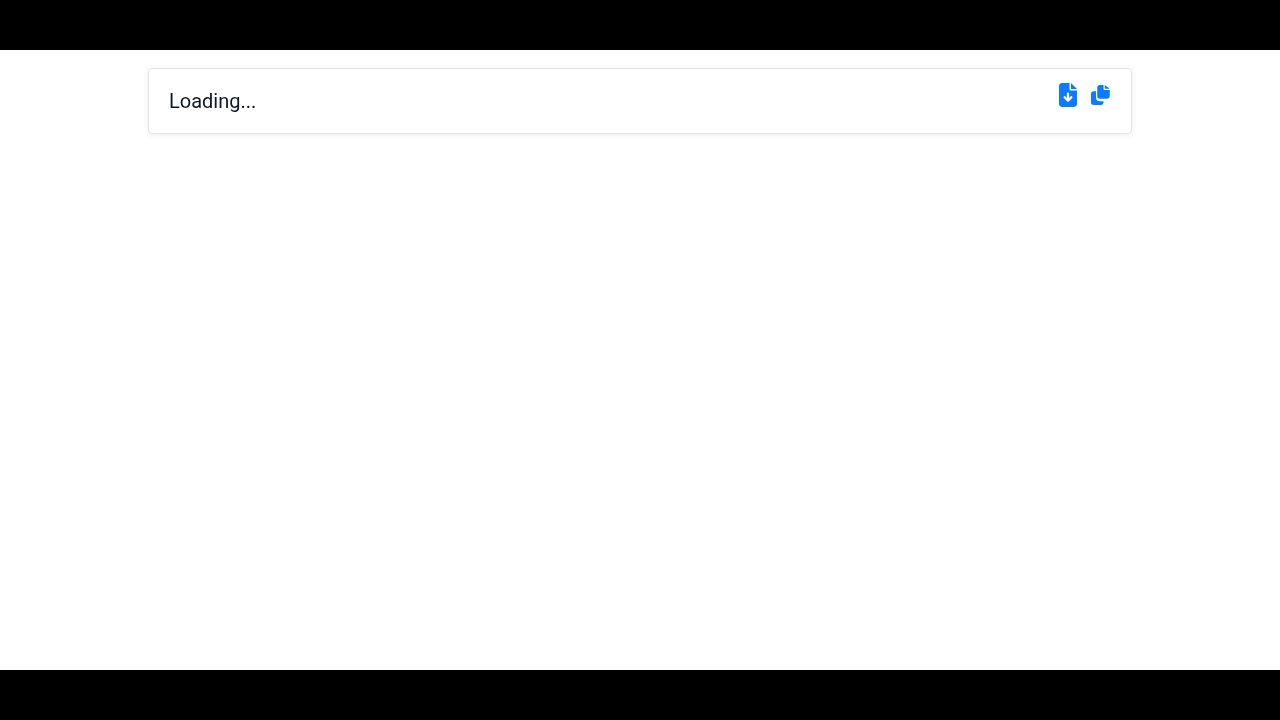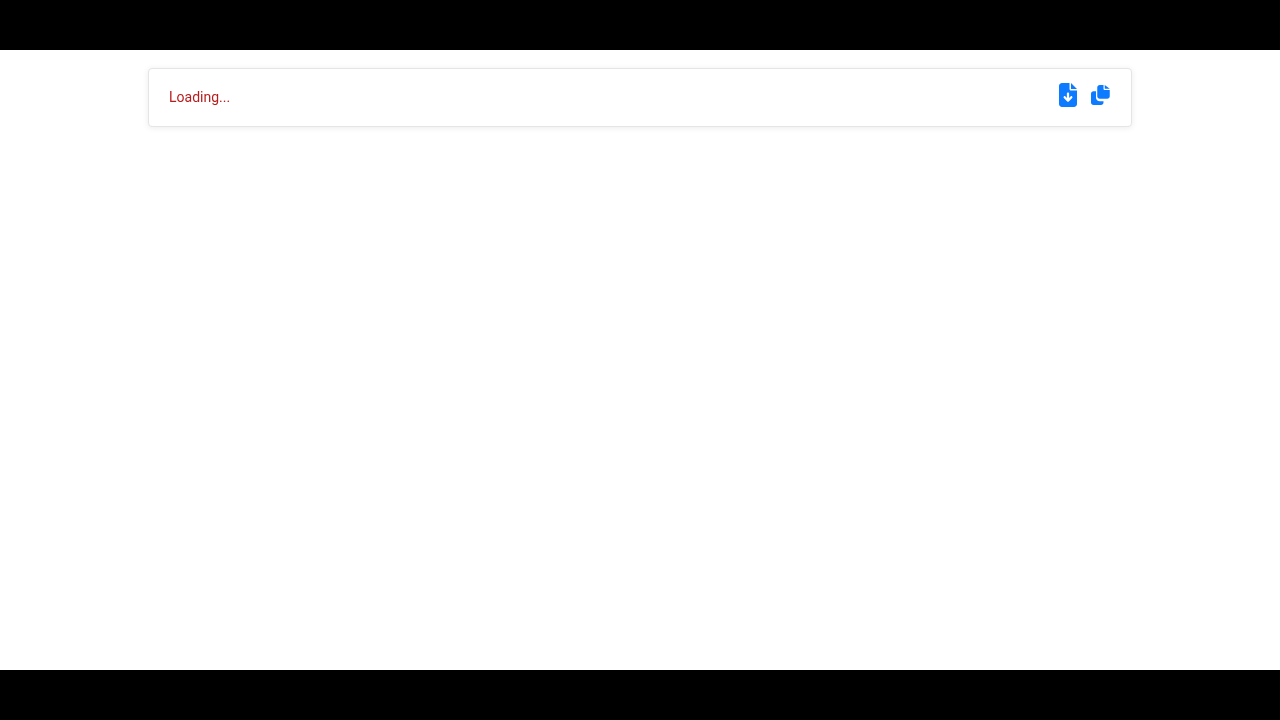--- a/index.html
+++ b/index.html
@@ -47,22 +47,22 @@
       background: #ffffff;
       border: 1px solid #e5e5e5;
       border-radius: 4px;
       box-shadow: 0 1px 6px rgba(0,0,0,0.08);
       padding: 20px;
       display: flex;
       justify-content: space-between;
       align-items: flex-start;
     }
     .loading-text {
-      font-size: 14px;
-      color: #b91c1c;
+      font-size: 20px;
+      color: #0f172a;
       line-height: 1.2;
     }
     .icon-group {
       display: flex;
       gap: 14px;
       align-items: center;
       margin-top: -4px;
     }
     .icon-btn {
       width: 18px;

